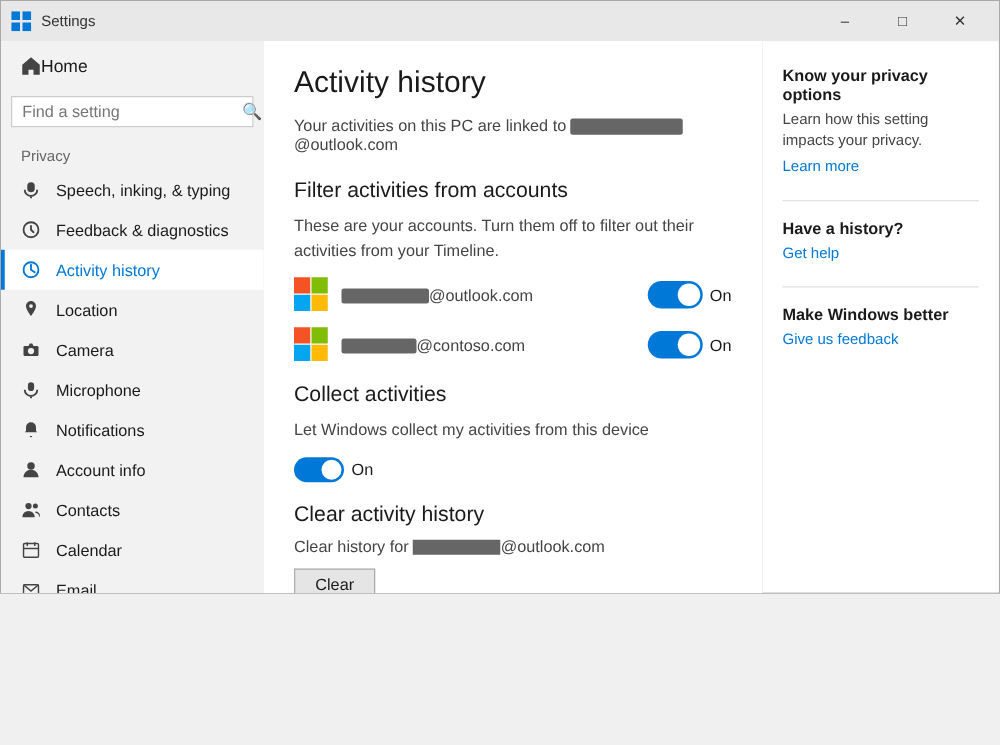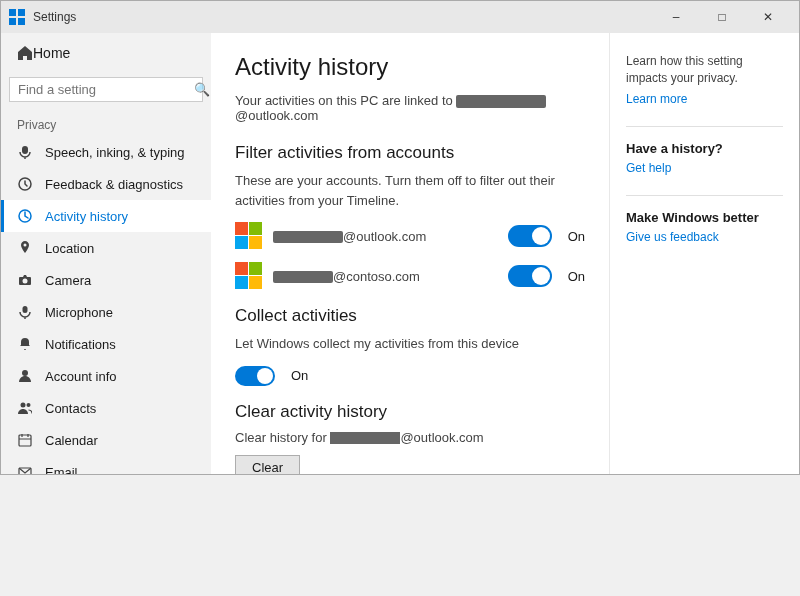--- a/index.html
+++ b/index.html
@@ -196,21 +196,21 @@
       background: #666;
       color: transparent;
       width: 80px;
       height: 12px;
       vertical-align: middle;
       border-radius: 2px;
     }
     .toggle-container {
       display: flex;
       align-items: center;
-      gap: 16px;
+      gap: 6px;
     }
     .toggle {
       width: 44px;
       height: 22px;
       background: #0078d7;
       border-radius: 11px;
       position: relative;
       flex-shrink: 0;
       cursor: pointer;
     }
@@ -523,20 +523,21 @@
         </p>
         <button class="clear-btn">Clear</button>
       </div>
 
       
       <a class="manage-link">Manage my activity info</a>
     </div>
 
     <div class="right-panel">
       <div class="right-section">
+        <div class="right-title">Know your privacy options</div>
         <div class="right-desc">Learn how this setting impacts your privacy.</div>
         <span class="right-link">Learn more</span>
       </div>
       <hr class="section-divider">
       <div class="right-section">
         <div class="right-title">Have a history?</div>
         <span class="right-link">Get help</span>
       </div>
       <hr class="section-divider">
       <div class="right-section">

